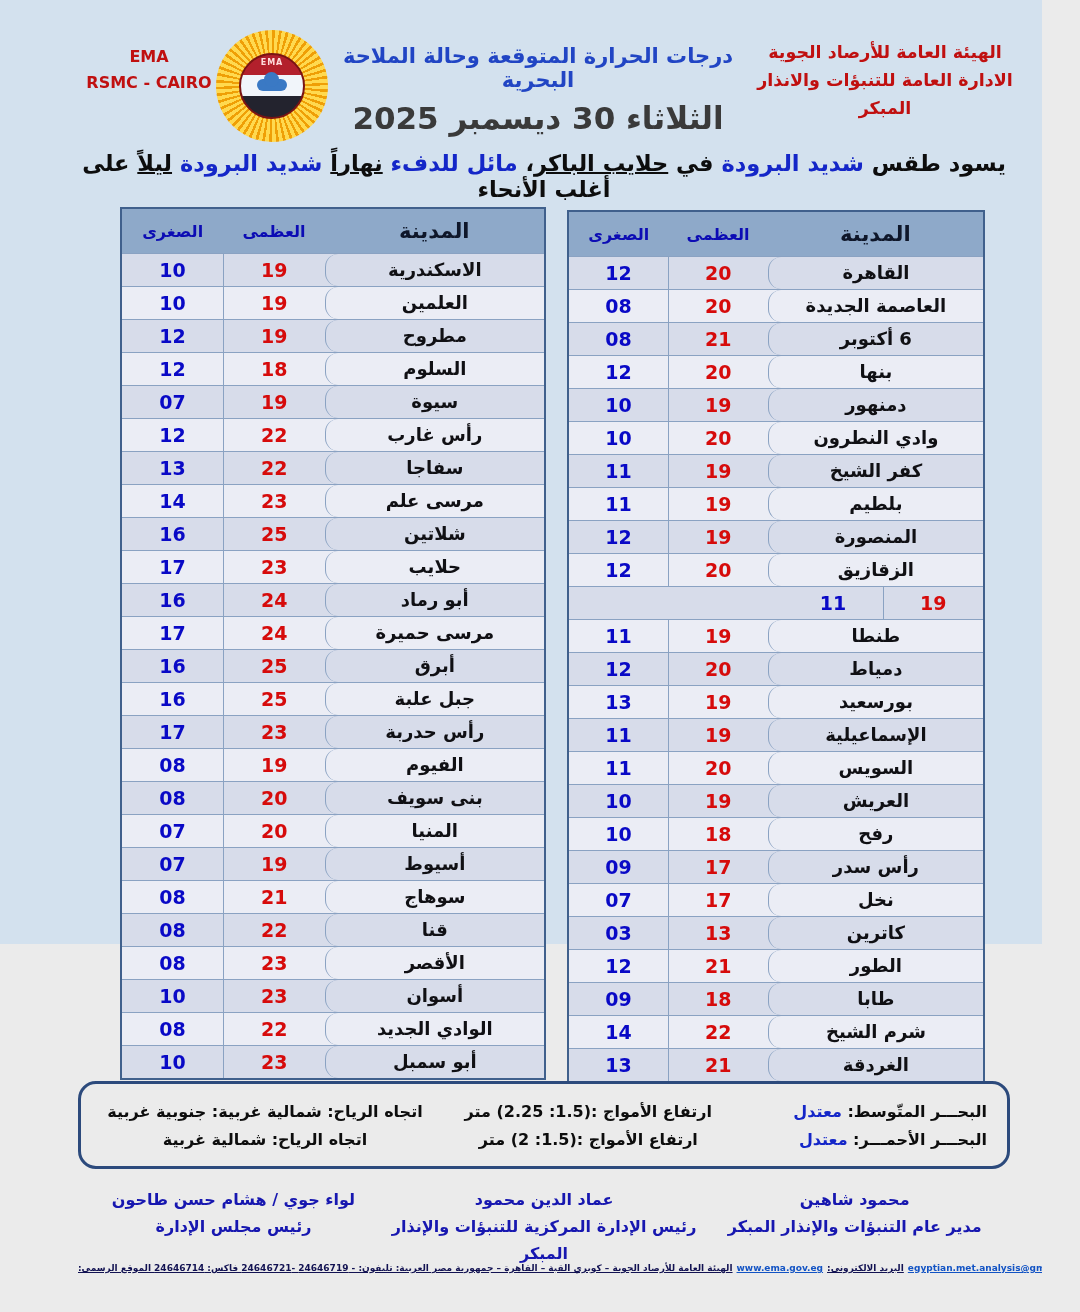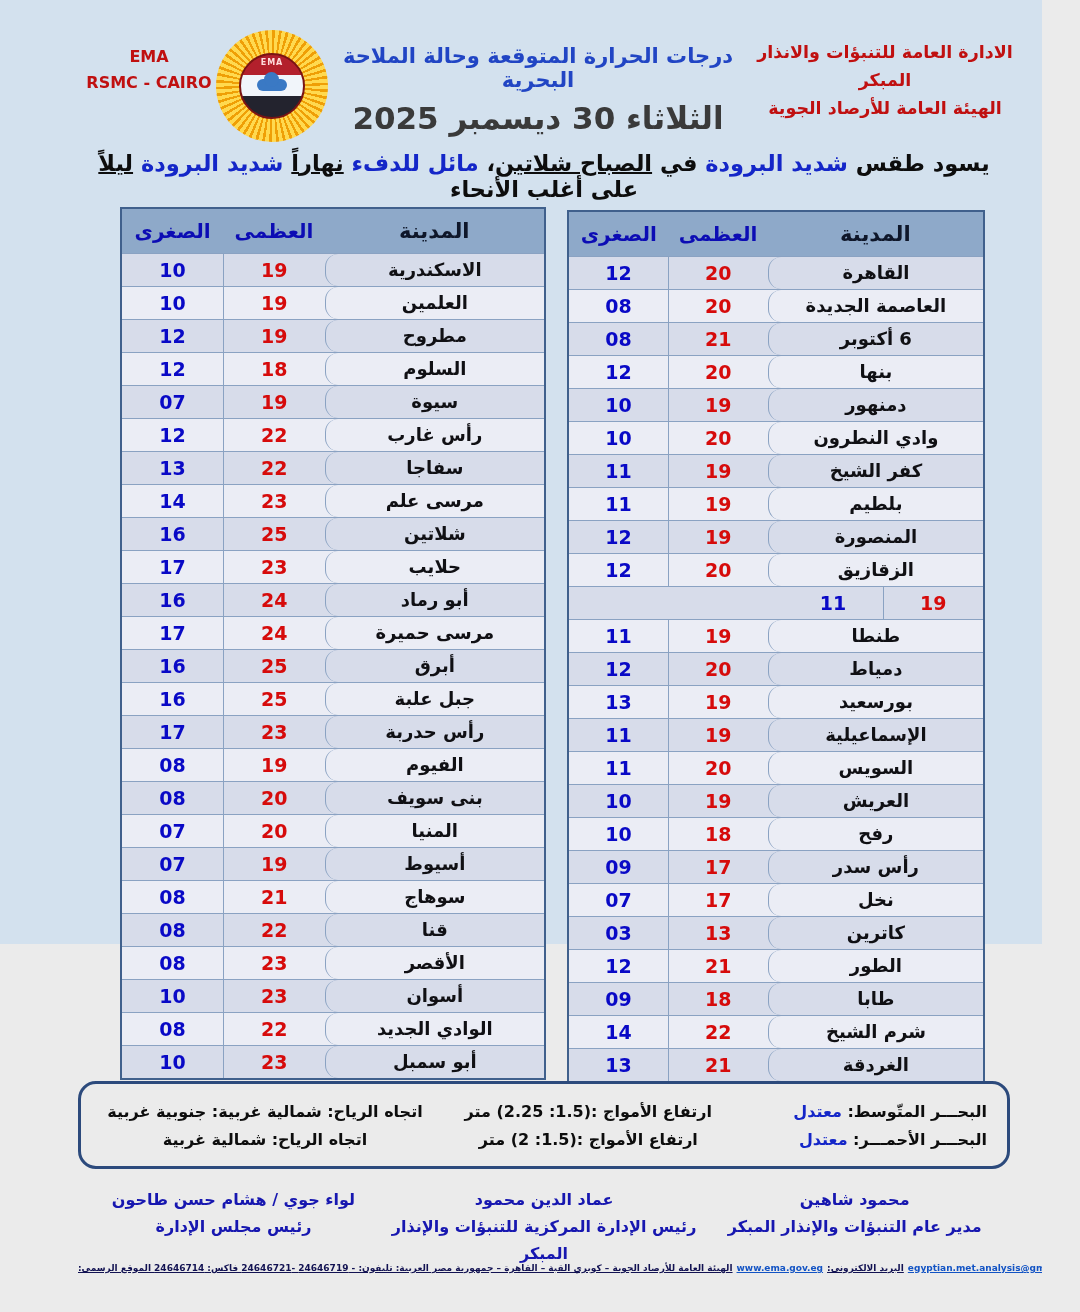--- a/index.html
+++ b/index.html
@@ -42,21 +42,21 @@
   .summary .blu { color:#1426c8;text-align:right; }
   .summary .u   { text-decoration:underline; text-decoration-thickness:2px; }
 
   
   .temp-table { position:absolute; direction:rtl; border:2px solid #40608c; box-sizing:border-box; }
   .table-left  { left:120px; top:207px; width:426px; }
   .table-right { left:567px; top:210px; width:418px; }
   .thead { display:flex; background:#8ea9c9; height:44px; align-items:center; }
   .thead > div { text-align:center; }
   .th-city { width:52%; color:#0f172a; font-size:21px; }
-  .th-max, .th-min { width:24%; color:#0c0cb4; font-size:20px; }
+  .th-max, .th-min { width:24%; color:#0c0cb4; font-size:16px; }
   .trow { display:flex; height:32px; align-items:center; border-top:1px solid #8aa2c2; }
   .trow:nth-of-type(odd)  { background:#d7dcea; }
   .trow:nth-of-type(even) { background:#ebedf5; }
   .trow > div { text-align:center; line-height:32px; }
   .c-city { width:52%; color:#101014; font-size:18px; border-left:1px solid #8aa2c2;border-radius:13px; }
   .c-max  { width:24%; color:#d60b0b; font-size:19px; border-left:1px solid #8aa2c2; }
   .c-min  { width:24%; color:#0909c6; font-size:19px; }
 
   
   .sea-box { position:absolute; left:78px; top:1081px; width:932px; height:88px; box-sizing:border-box;
@@ -98,25 +98,25 @@
         <div class="cloud"></div>
       </div>
     </div>
 
     <div class="title-block">
       <div class="title-main">درجات الحرارة المتوقعة وحالة الملاحة البحرية</div>
       <div class="title-date">الثلاثاء 30 ديسمبر 2025</div>
     </div>
 
     <div class="org-right">
+      <div>الهيئة العامة للأرصاد الجوية</div>
       <div>الادارة العامة للتنبؤات والانذار المبكر</div>
-      <div>الهيئة العامة للأرصاد الجوية</div>
-    </div>
-
-    <div class="summary"><span>يسود طقس </span><span class="blu">شديد البرودة</span><span> في </span><span class="u">الصباح شلاتين</span><span>، </span><span class="blu">مائل للدفء</span><span> </span><span class="u">نهاراً</span><span> </span><span class="blu">شديد البرودة</span><span> </span><span class="u">ليلاً</span><span> على أغلب الأنحاء</span></div>
+    </div>
+
+    <div class="summary"><span>يسود طقس </span><span class="blu">شديد البرودة</span><span> في </span><span class="u">حلايب الباكر</span><span>، </span><span class="blu">مائل للدفء</span><span> </span><span class="u">نهاراً</span><span> </span><span class="blu">شديد البرودة</span><span> </span><span class="u">ليلاً</span><span> على أغلب الأنحاء</span></div>
 
     <div class="temp-table table-right">
       <div class="thead">
         <div class="th-city">المدينة</div>
         <div class="th-max">العظمى</div>
         <div class="th-min">الصغرى</div>
       </div>
       <div>
 
           <div class="trow">

